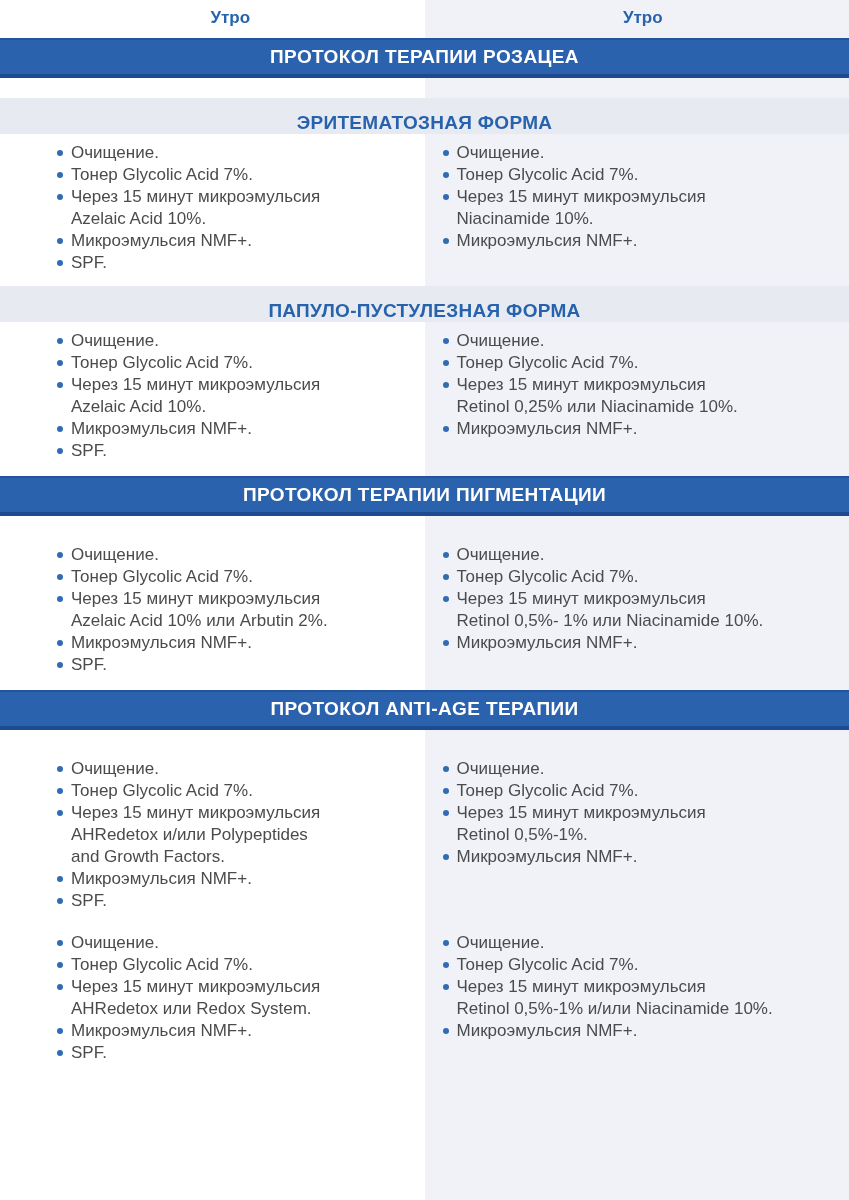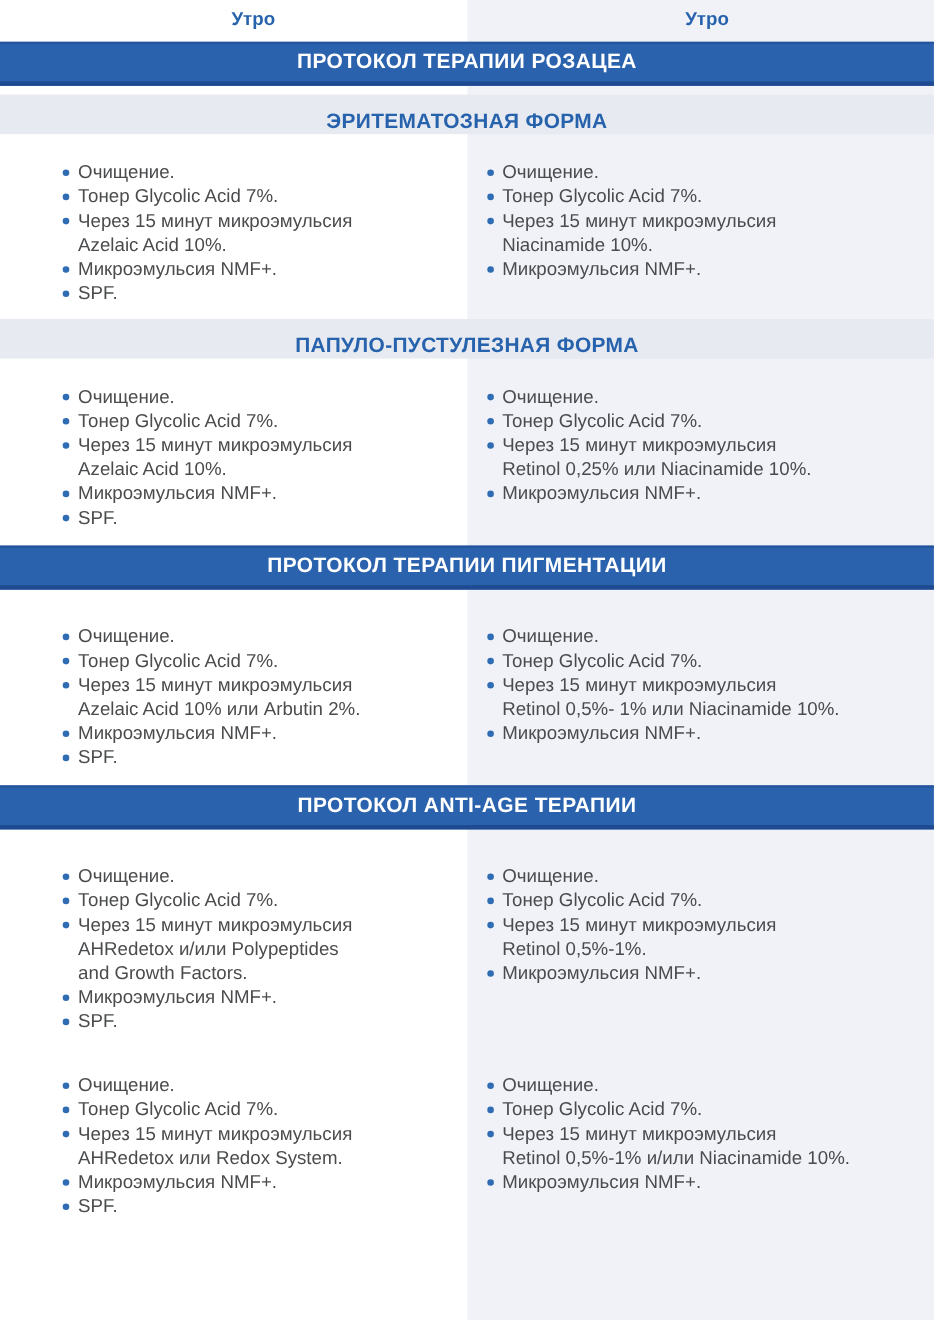--- a/index.html
+++ b/index.html
@@ -20,41 +20,41 @@
   .page > .row, .page > .banner, .page > .subband, .page > .header-row { position:relative; }
 
   .header-row { display:flex; height:36px; flex:0 0 auto;padding-left:24px; }
   .hcell {
     width:50%; display:flex; align-items:center; justify-content:center;
     color:#2763ad; font-weight:bold; font-size:17px;
   }
 
   .banner {
     flex:0 0 auto;
-    margin:2px 0 8px 0;
+    margin:2px 0 20px 0;
     height:40px;
     background:#2b62ad;
     border-top:2px solid #24549c;
     border-bottom:4px solid #1d4a90;
     display:flex; align-items:center; justify-content:center;
     color:#ffffff; font-weight:bold; font-size:19px; letter-spacing:0.4px;
     text-transform:uppercase;
   }
 
   .subband {
     flex:0 0 auto;
     height:36px;
     background:#e8eaf1;
     display:flex; align-items:flex-end; justify-content:center;
     color:#2763ad; font-weight:bold; font-size:19px; letter-spacing:0.3px;
     text-transform:uppercase;
   }
 
   .row { display:flex; flex:0 0 auto; }
-  .cell { width:50%; padding:24px 20px 12px 57px; }
+  .cell { width:50%; padding:8px 20px 12px 57px; }
   .cell.evening { padding-left:18px; }
 
   ul.steps { list-style:none; }
   ul.steps li {
     position:relative;
     padding-left:14px;
     font-size:17px; line-height:22px;
     color:#4a4b4d;
     white-space:pre-line;
   }

